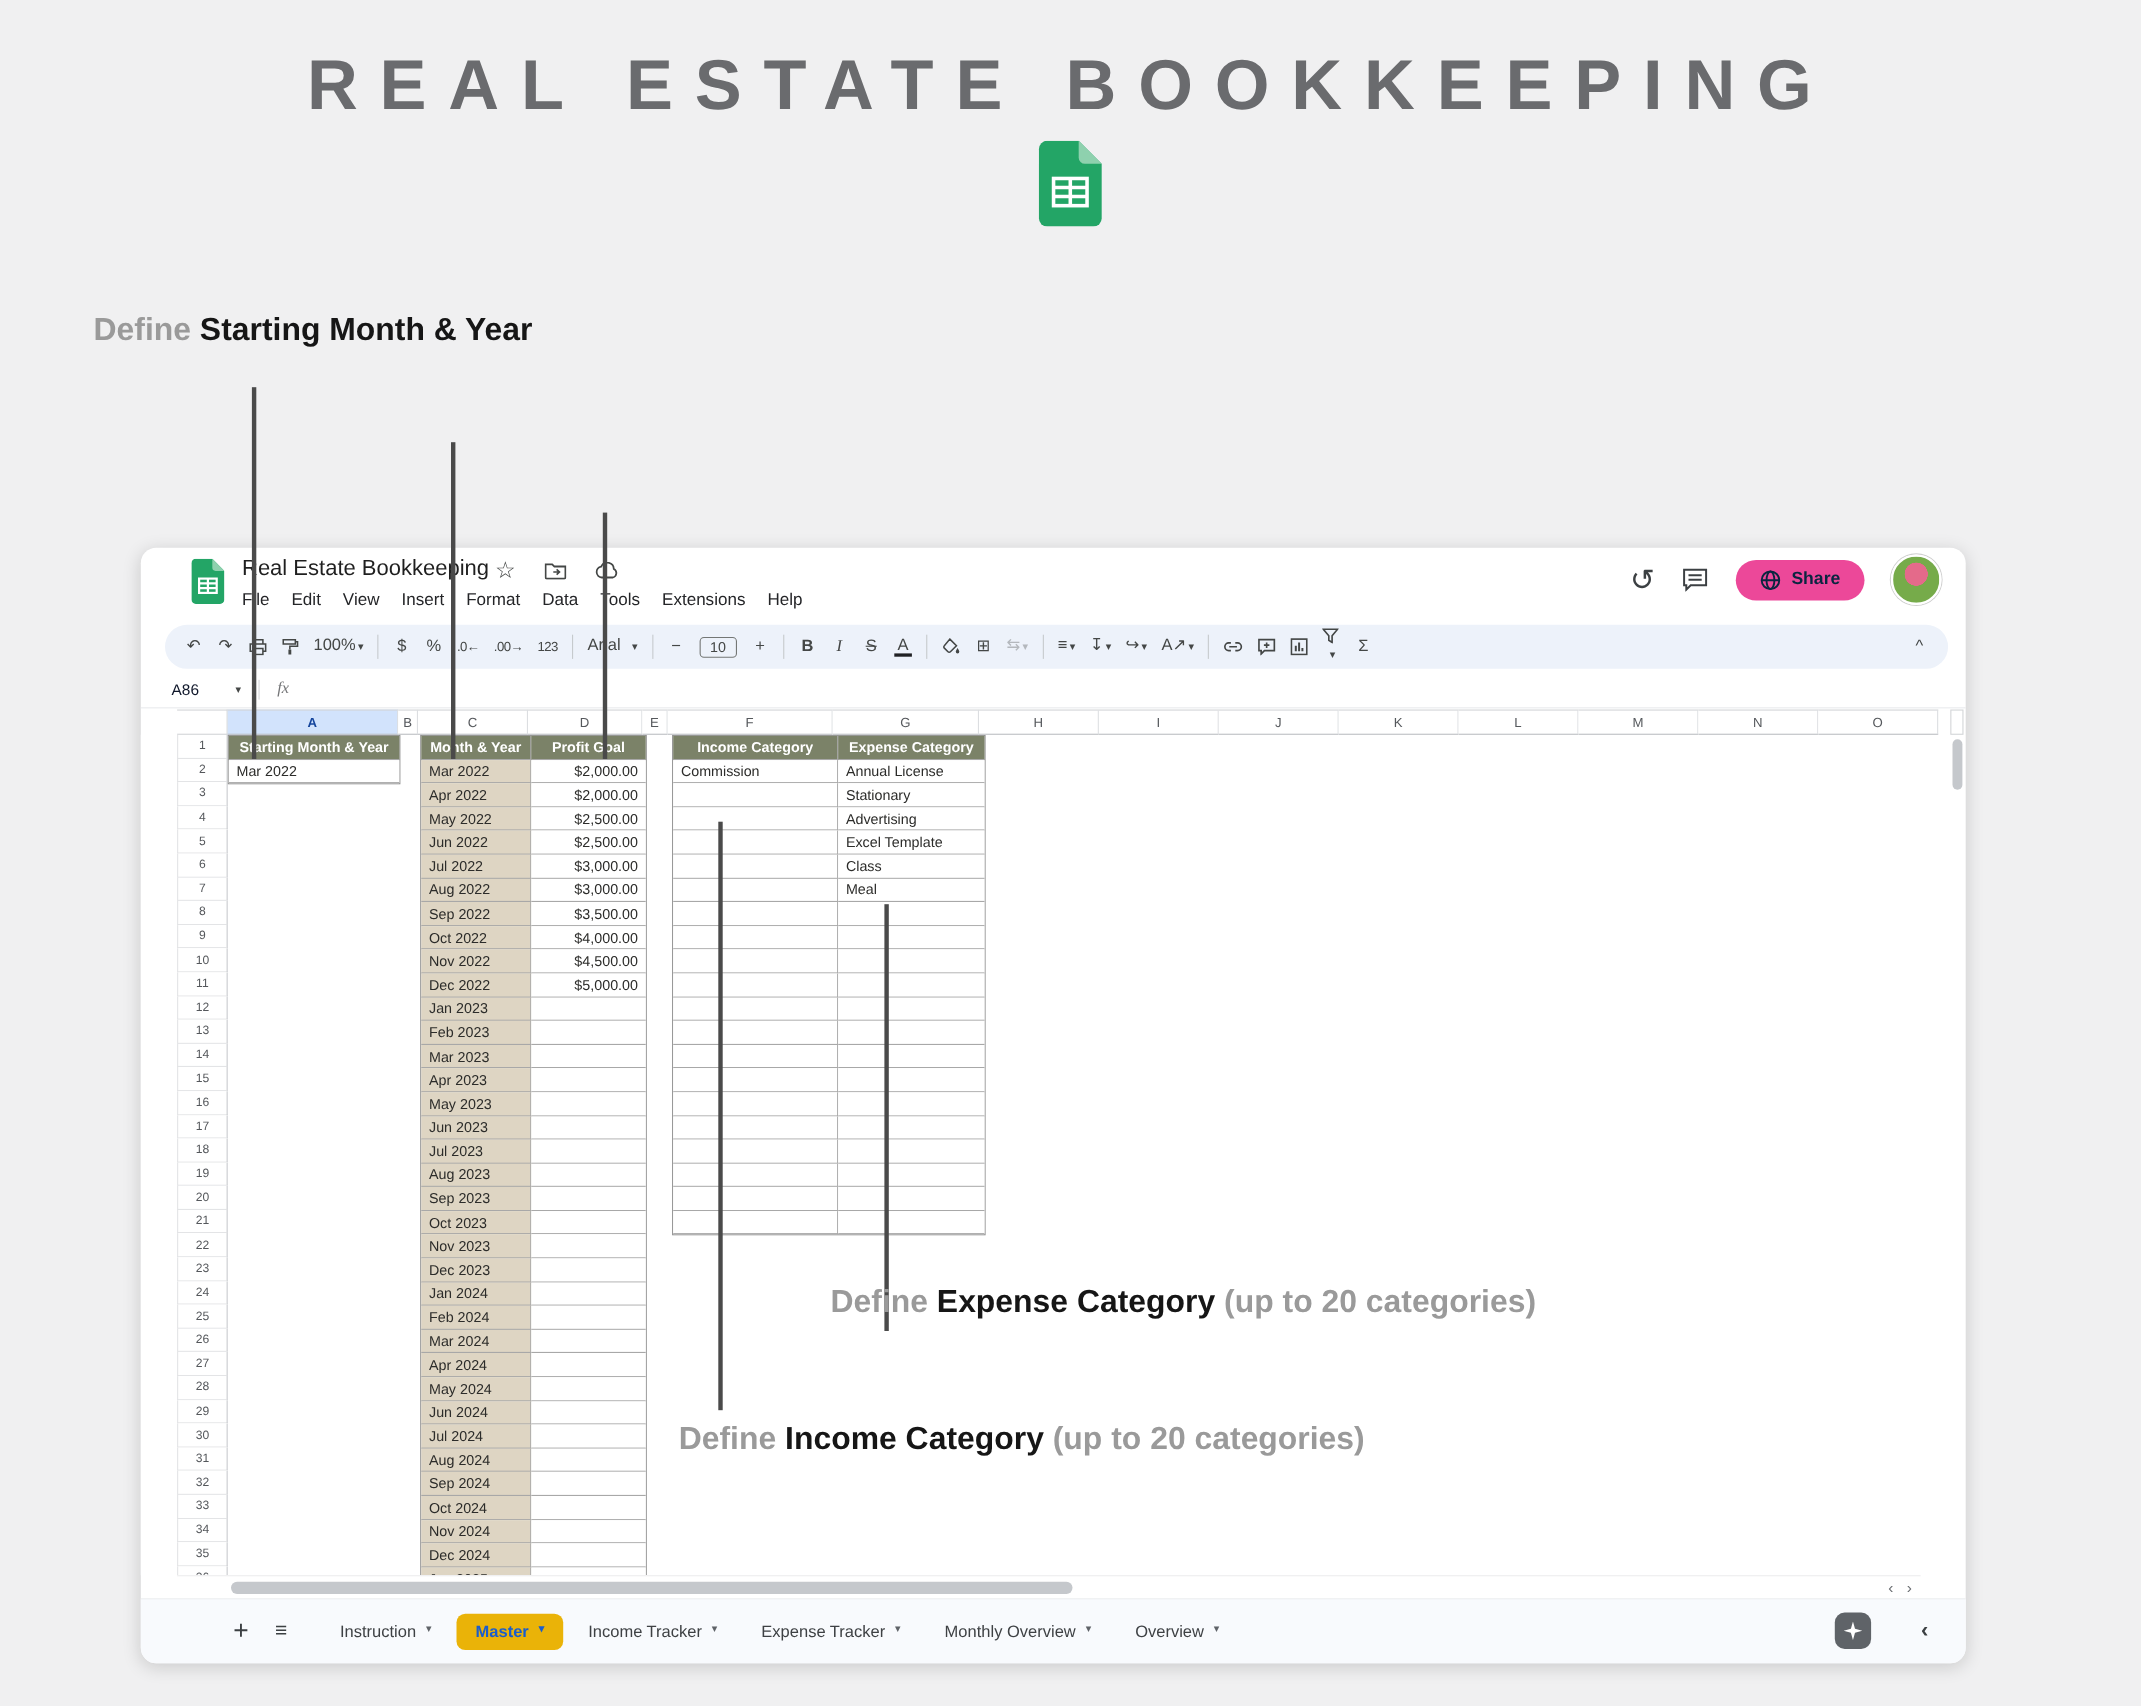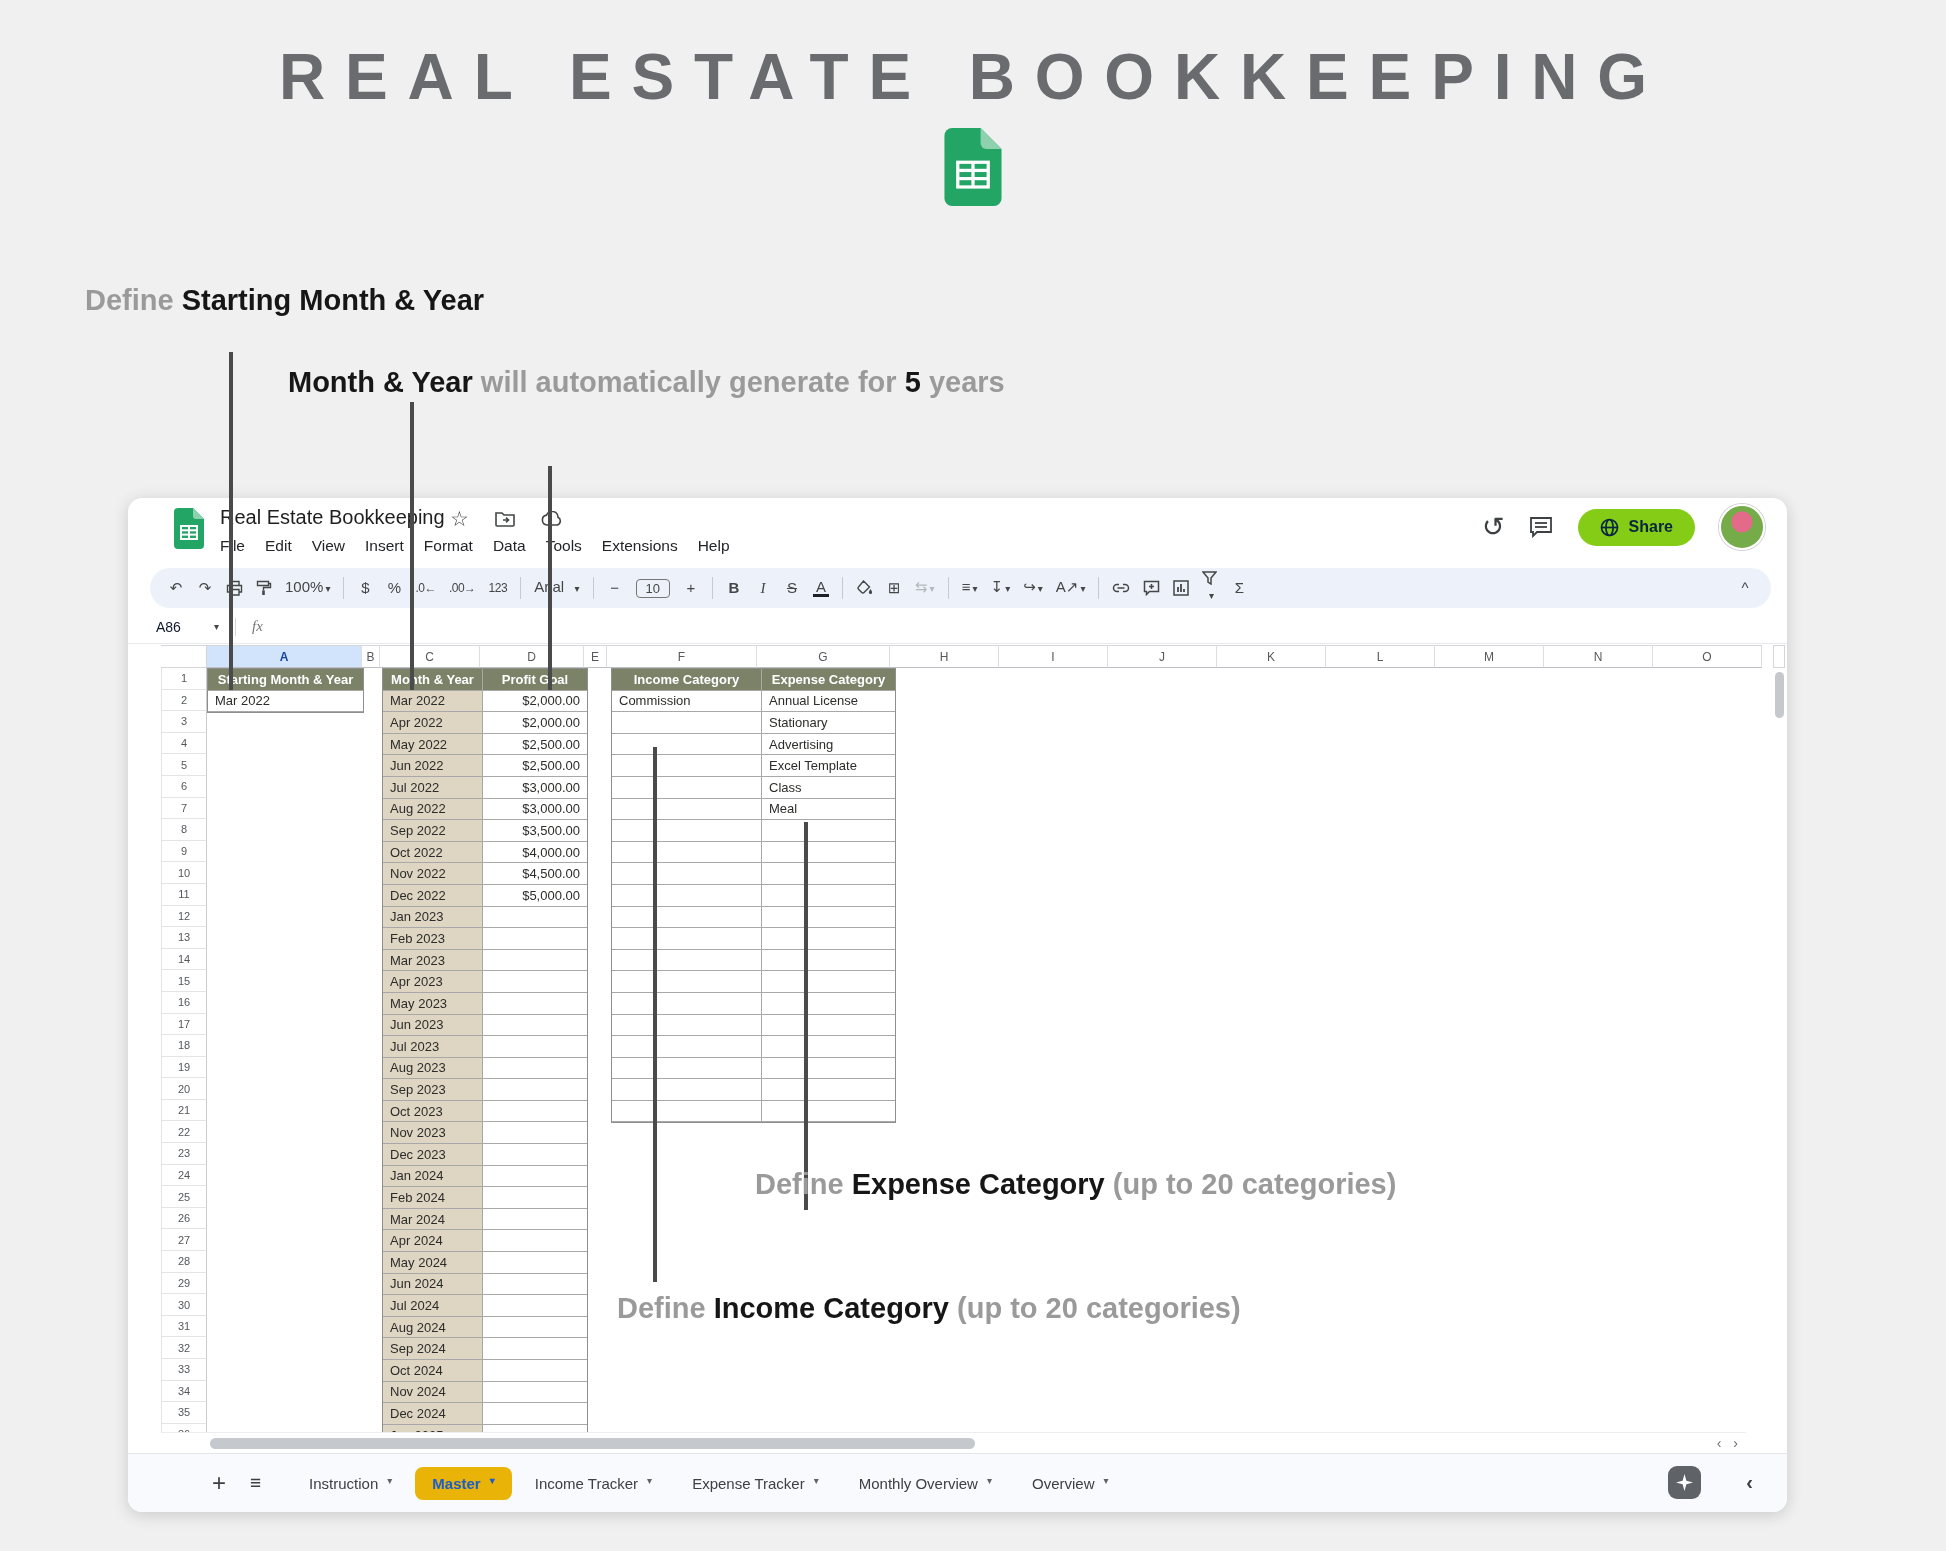--- a/index.html
+++ b/index.html
@@ -39,21 +39,21 @@
 
   
   .sheets-logo-small{position:absolute;left:46px;top:10px;}
   .doc-title{position:absolute;left:92px;top:8px;font-size:20px;color:#1f1f1f;}
   .title-icons{position:absolute;left:322px;top:10px;display:flex;gap:26px;align-items:center;color:#444746;}
   .star-ic{font-size:21px;line-height:21px;}
   .menu-bar{position:absolute;left:82px;top:36px;display:flex;font-size:15.5px;color:#242528;}
   .menu-item{padding:3px 10px;border-radius:6px;cursor:default;}
   .header-right{position:absolute;right:22px;top:6px;display:flex;align-items:center;gap:24px;}
   .icon-history{font-size:27px;color:#3c4043;}
-  .share-btn{display:flex;align-items:center;gap:10px;background:#84cc16;border-radius:24px;
+  .share-btn{display:flex;align-items:center;gap:10px;background:#ec4899;border-radius:24px;
     padding:9px 22px;font-size:16px;font-weight:700;color:#0a2540;}
   .avatar{width:42px;height:42px;border-radius:50%;
     background:radial-gradient(circle at 50% 38%,#e46a8a 0 31%,#76ab4a 32% 100%);
     border:2px solid #fff;box-shadow:0 0 0 1px #d0d0d0;}
 
   
   .toolbar{position:absolute;left:22px;right:16px;top:70px;height:40px;background:#edf2fa;
     border-radius:21px;display:flex;align-items:center;padding:0 18px;gap:13px;
     color:#444746;font-size:15px;}
   .tb{min-width:16px;text-align:center;line-height:18px;}
@@ -143,21 +143,20 @@
       <g stroke="#ffffff" stroke-width="1.7" fill="none">
         <rect x="7" y="18" width="16" height="13"></rect>
         <line x1="7" y1="22.3" x2="23" y2="22.3"></line>
         <line x1="7" y1="26.6" x2="23" y2="26.6"></line>
         <line x1="15" y1="18" x2="15" y2="31"></line>
       </g>
     </svg>
   </div>
 
   <div class="annotation" id="a1"><span class="seg-muted">Define </span><span class="seg-strong">Starting Month &amp; Year</span></div>
-  <div class="annotation" id="a2"><span class="seg-strong">Month &amp; Year</span><span class="seg-muted"> will automatically generate for </span><span class="seg-strong">5</span><span class="seg-muted"> years</span></div>
   <div class="annotation" id="a4"><span class="seg-muted">Define </span><span class="seg-strong">Expense Category</span><span class="seg-muted">  (up to 20 categories)</span></div>
   <div class="annotation" id="a5"><span class="seg-muted">Define </span><span class="seg-strong">Income Category</span><span class="seg-muted"> (up to 20 categories)</span></div>
 
   <div class="leader" id="l1"></div>
   <div class="leader" id="l2"></div>
   <div class="leader" id="l3"></div>
   <div class="leader" id="l4"></div>
   <div class="leader" id="l5"></div>
 
   <div class="window">

